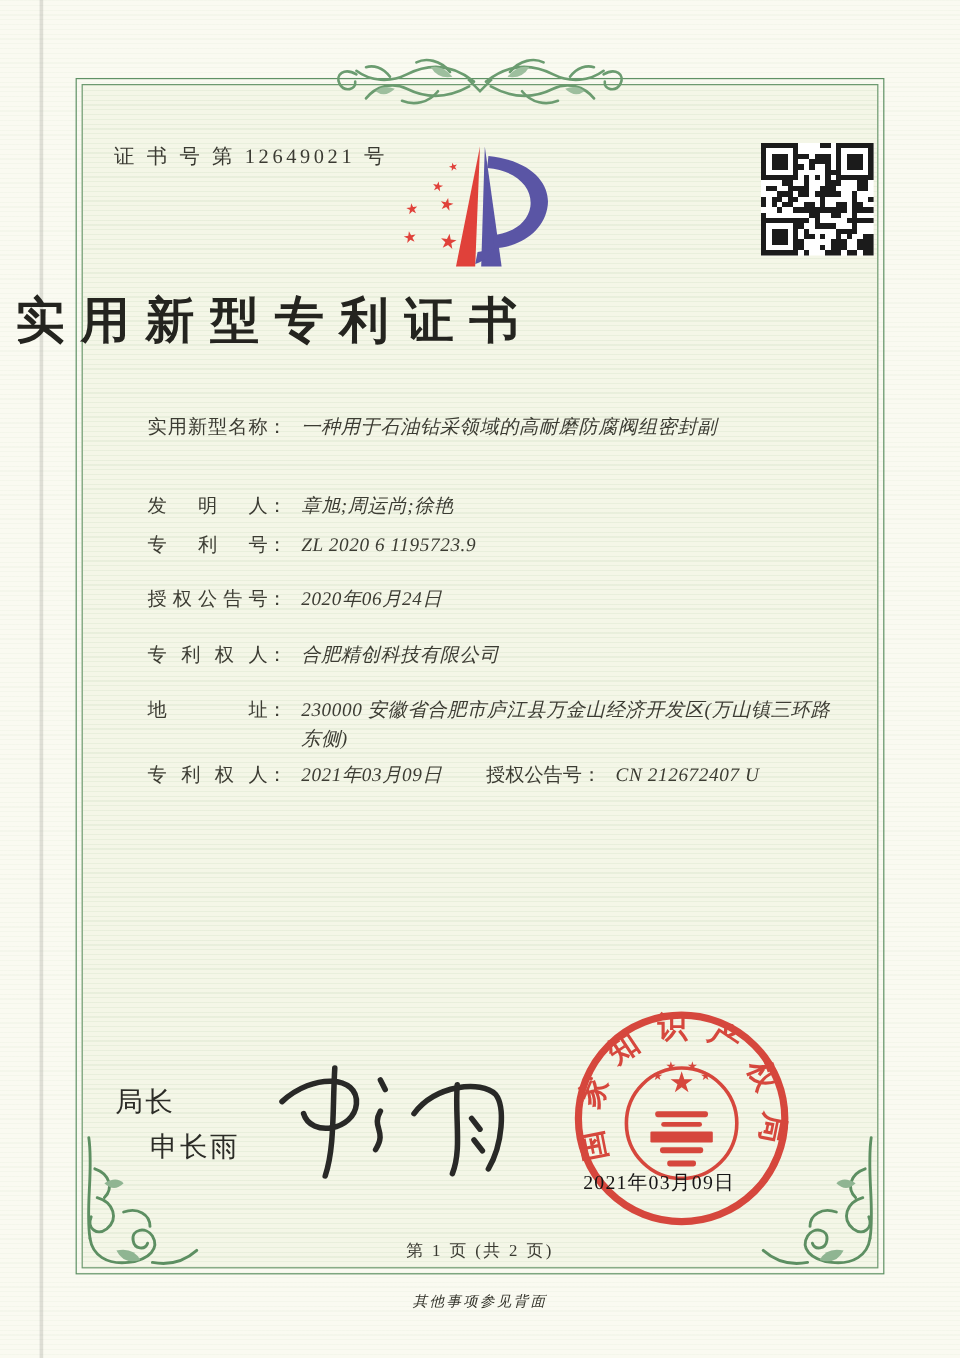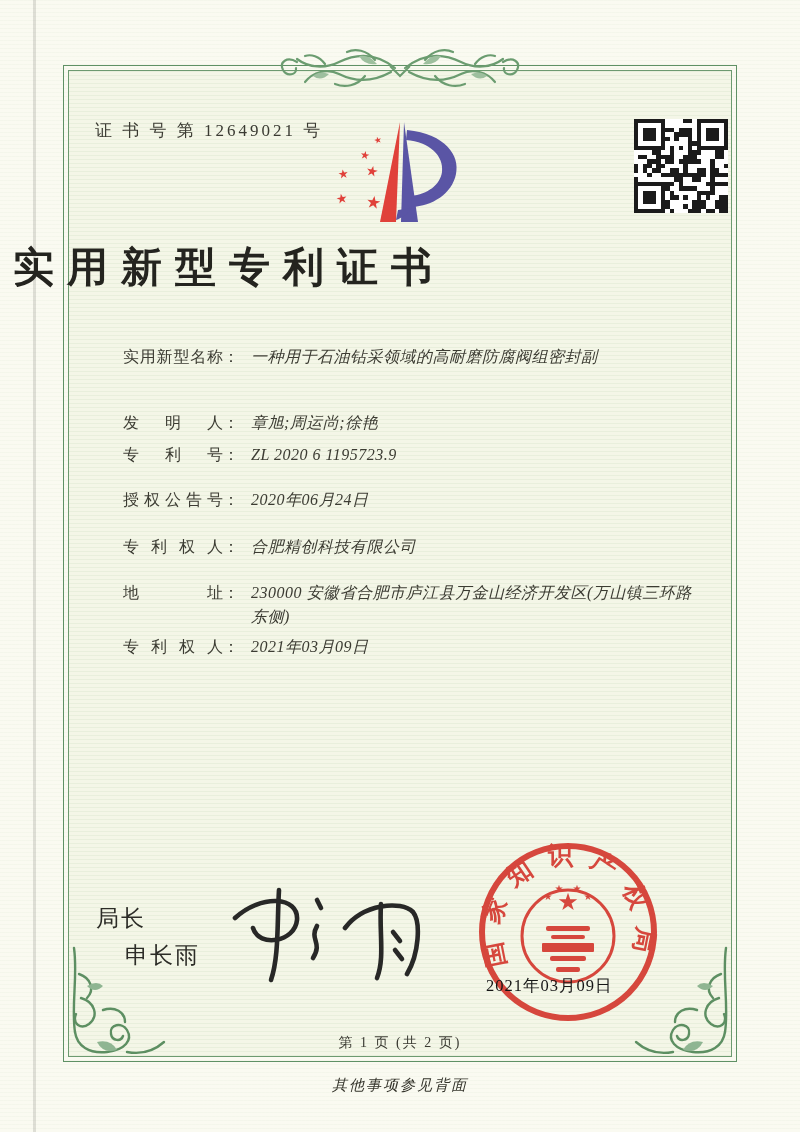--- a/index.html
+++ b/index.html
@@ -64,21 +64,21 @@
   .seal-date{
     position:absolute; left:486px; top:975px; width:180px;
     font-size:16.5px; letter-spacing:1px; color:#161616; z-index:3;
   }
   .page-info{
     position:absolute; left:0; top:1034px; width:100%; text-align:center;
     font-size:14px; letter-spacing:2px; color:#3a3a32;
   }
   .back-note{
     position:absolute; left:0; top:1076px; width:100%; text-align:center;
-    font-size:15px; font-style:italic; letter-spacing:2px; color:#33332a;
+    font-size:12px; font-style:italic; letter-spacing:2px; color:#33332a;
   }
   svg{display:block;}
 </style>
 </head>
 <body>
 
 <div class="page">
 
   <div class="scan-edge"></div>
 
@@ -417,20 +417,24 @@
       <span class="flabel">专利权人</span><span class="fcolon">：</span>
       <span class="fvalue">合肥精创科技有限公司</span>
     </div>
     <div class="frow" style="top:236px">
       <span class="flabel">地址</span><span class="fcolon">：</span>
       <span class="fvalue wrap">230000 安徽省合肥市庐江县万金山经济开发区(万山镇三环路东侧)</span>
     </div>
     <div class="frow" style="top:290px">
       <span class="flabel">专利权人</span><span class="fcolon">：</span>
       <span class="fvalue">2021年03月09日</span>
+      <span class="pair2">
+        <span>授权公告号</span><span>：</span>
+        <span class="fvalue">CN 212672407 U</span>
+      </span>
     </div>
   </div>
 
 
   <div class="sig-title">局长</div>
   <div class="sig-name">申长雨</div>
   <div class="sig-hand">
     <svg width="228" height="108" viewBox="0 0 228 108">
       <g fill="none" stroke="#171717" stroke-width="4.6" stroke-linecap="round" stroke-linejoin="round" opacity=".92">
         <path d="M30,42 C56,18 94,20 92,44 C90,66 54,72 48,52"></path>

